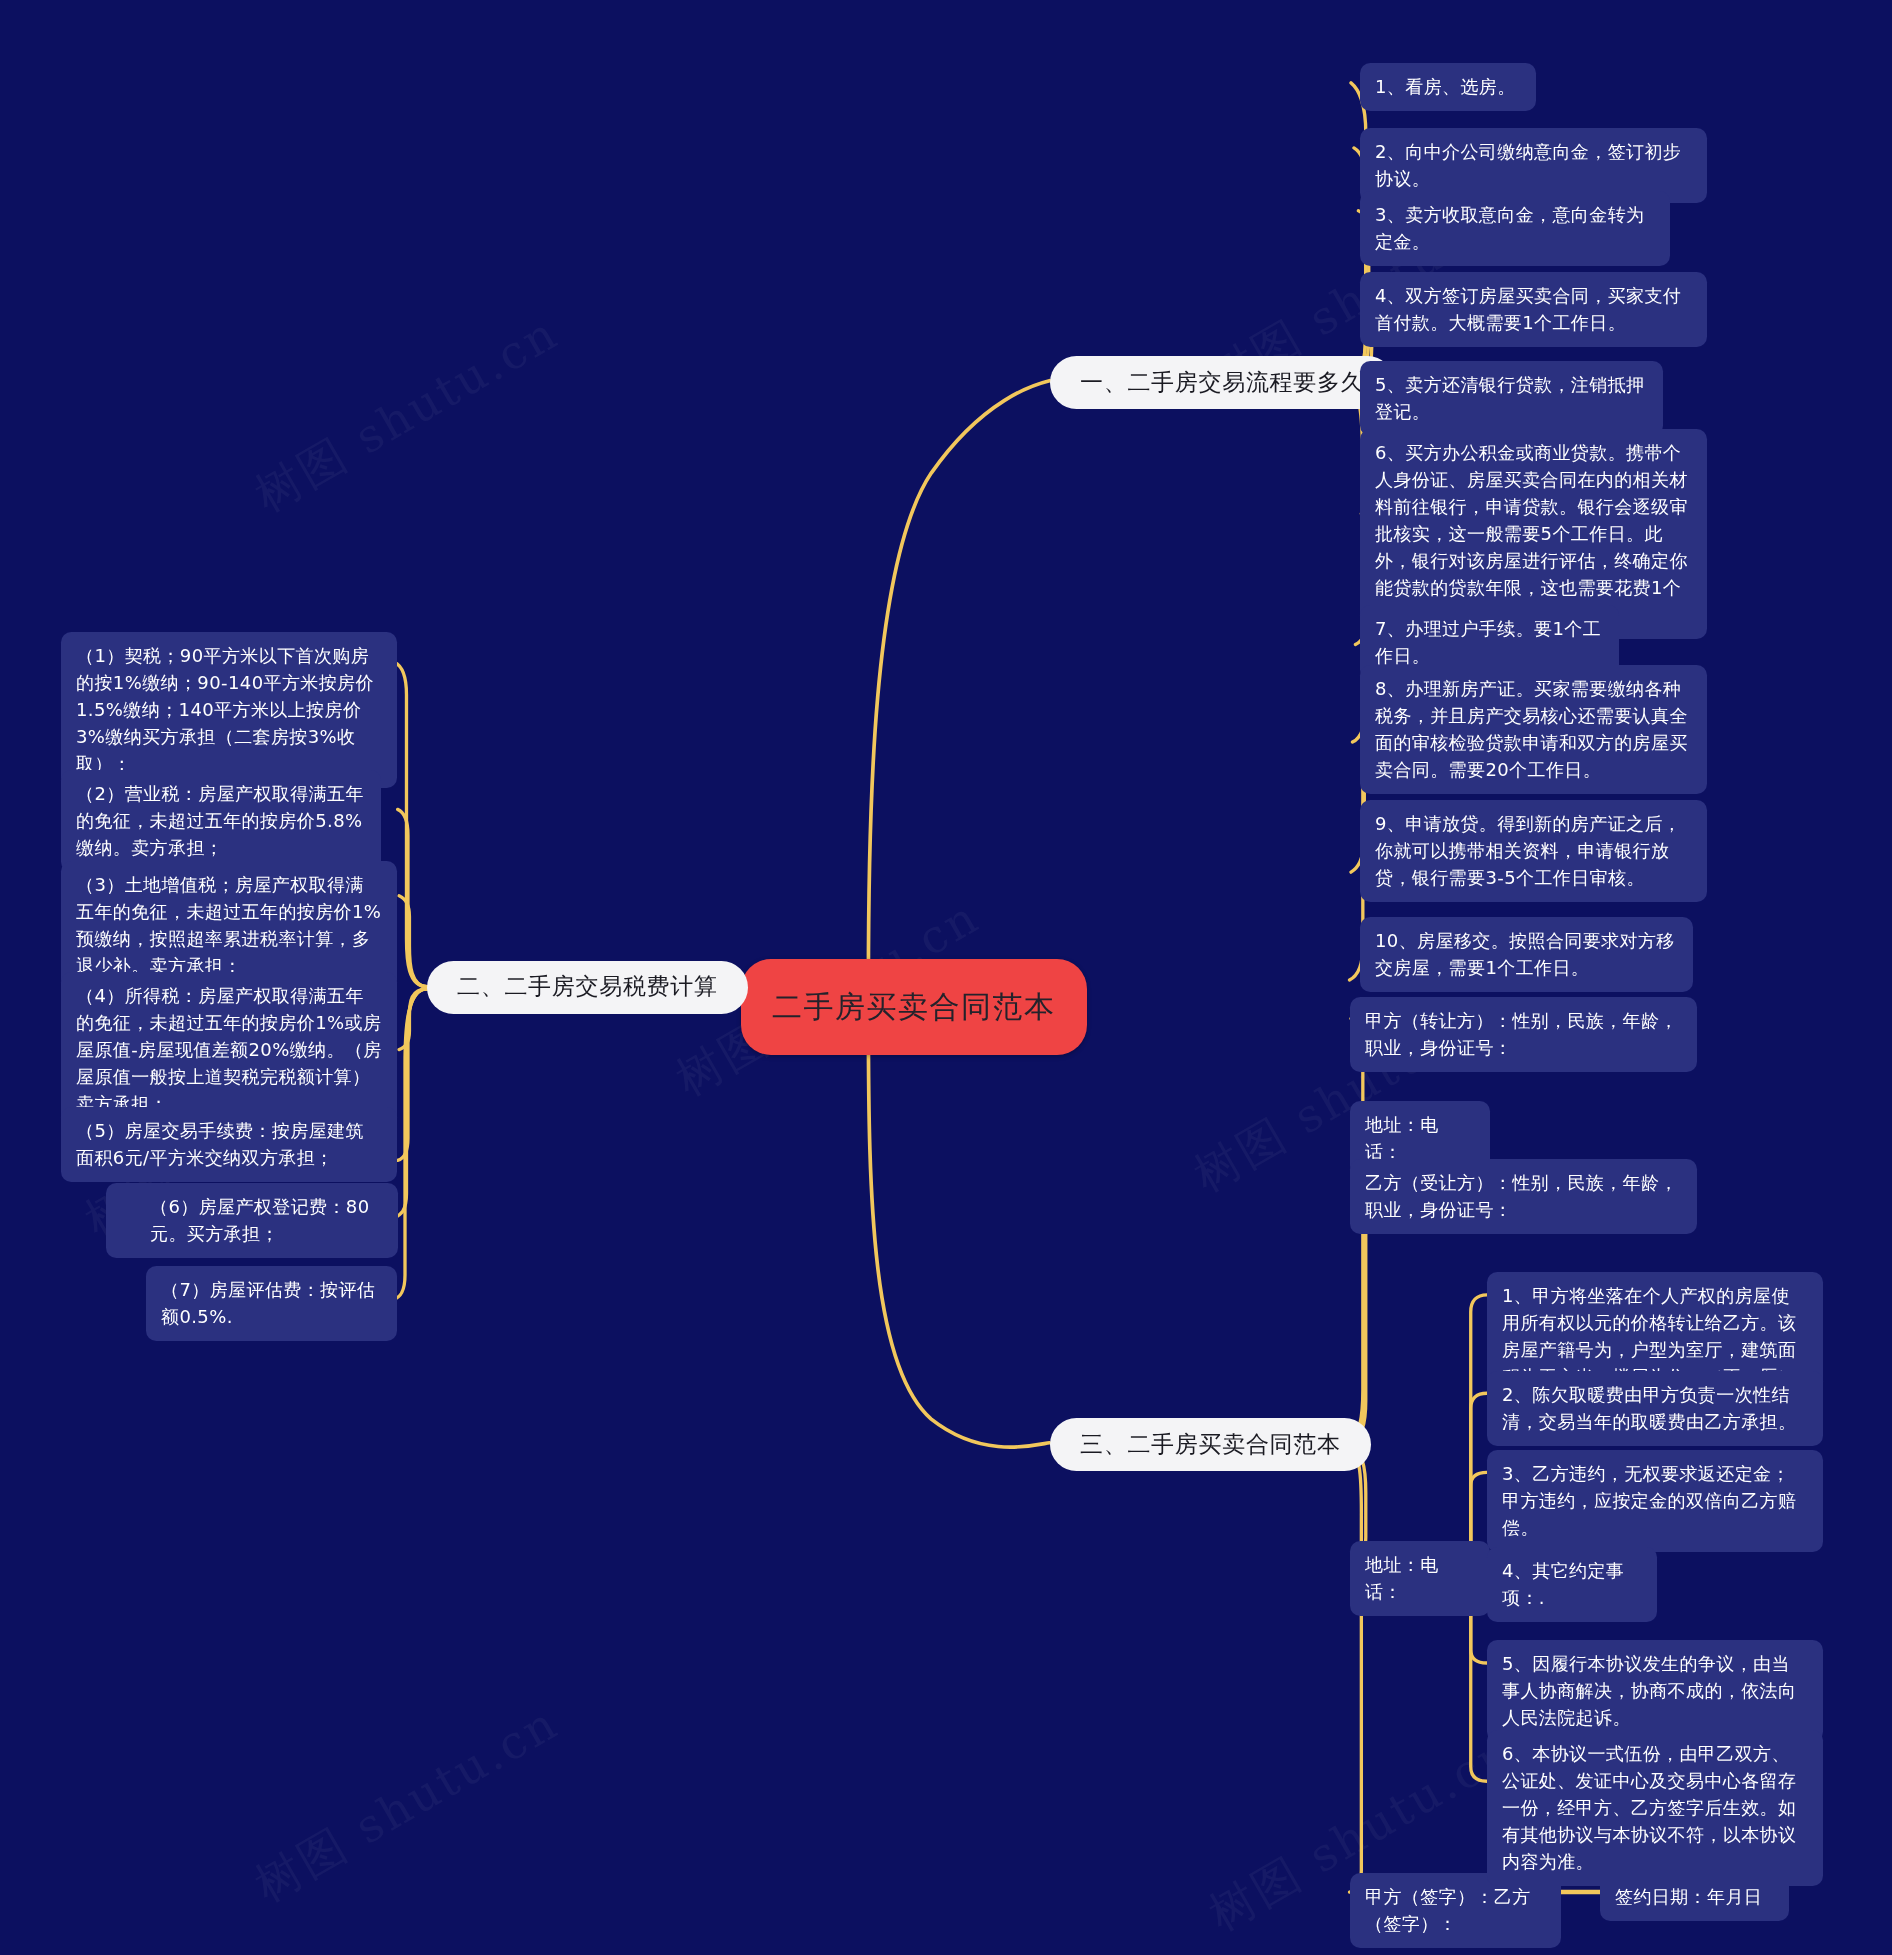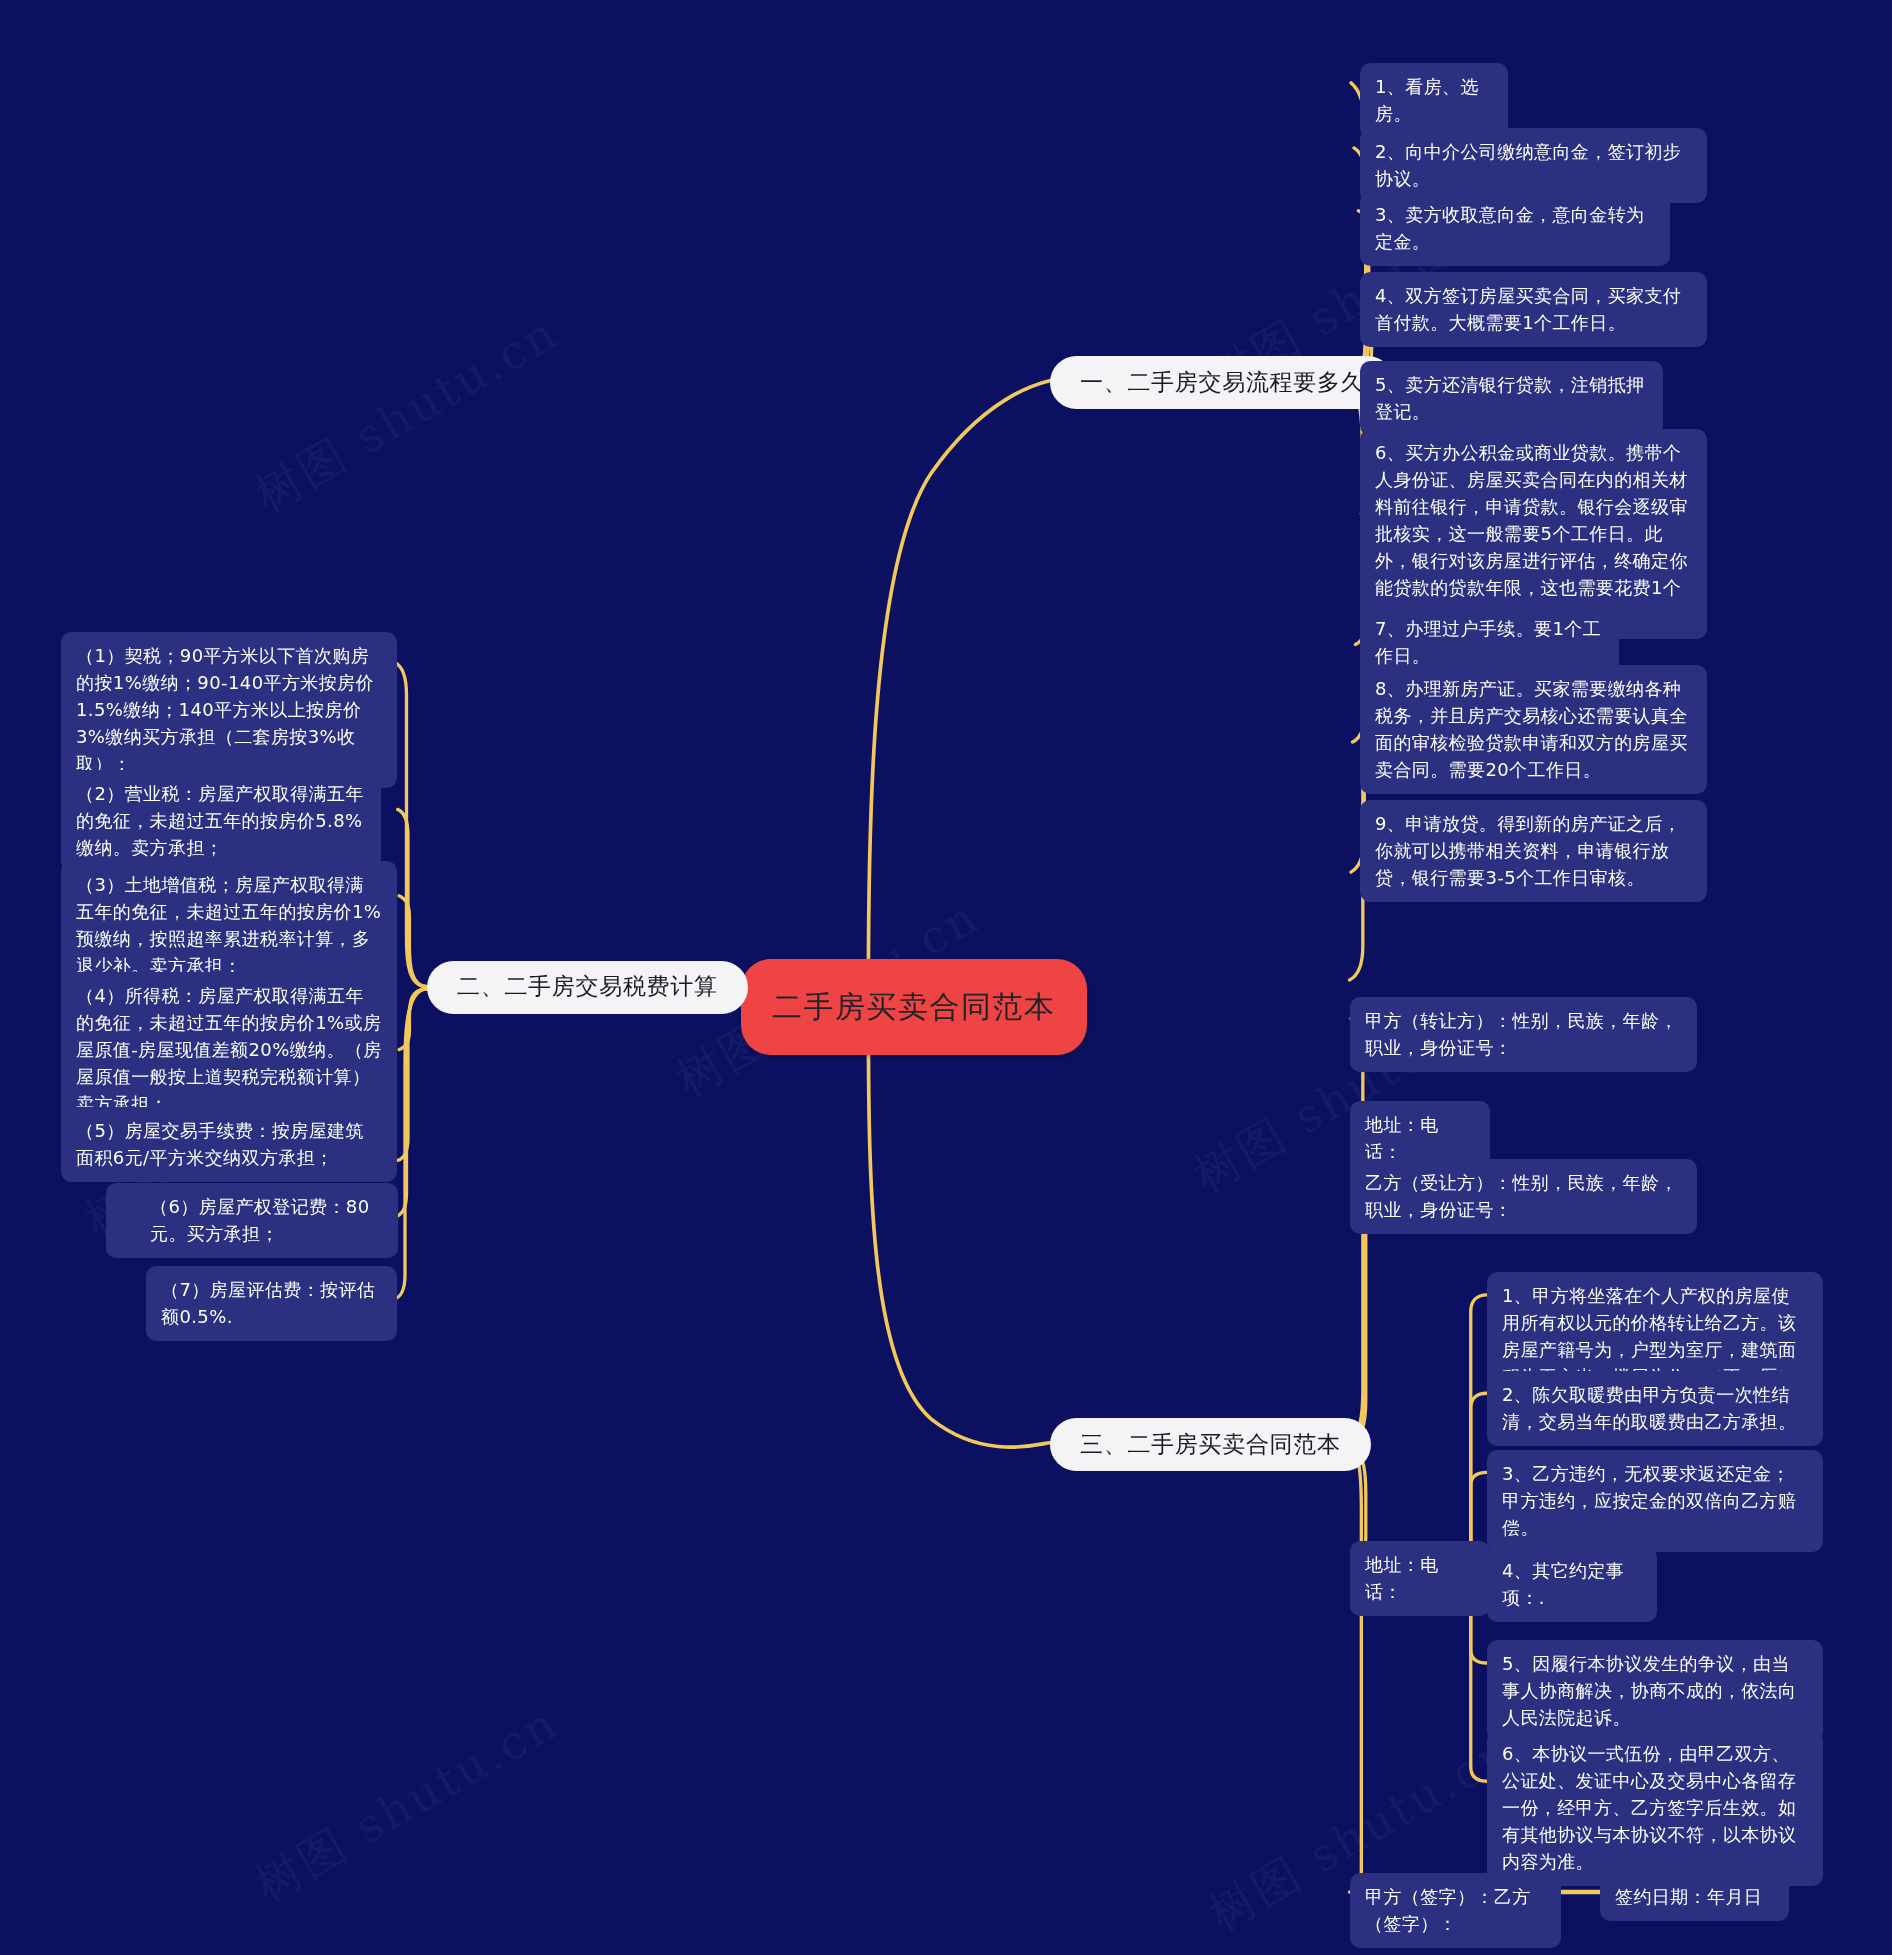--- a/index.html
+++ b/index.html
@@ -141,38 +141,39 @@
 
     <g fill="none" stroke="#f2c75c" stroke-width="6" stroke-linecap="round">
       <path d="M2112,2560 L2165,2560"></path>
     </g>
   </svg>
 
   <div class="node root" style="left:741px;top:959px;">二手房买卖合同范本</div>
 
   <div class="node branch" style="left:1050px;top:356px;">一、二手房交易流程要多久</div>
 
-  <div class="node leaf" style="left:1360px;top:63px;width:148px;">1、看房、选房。</div>
+  <div class="node leaf" style="left:1360px;top:63px;width:176px;">1、看房、选房。</div>
 
   <div class="node leaf" style="left:1360px;top:128px;width:347px;">2、向中介公司缴纳意向金，签订初步协议。</div>
 
   <div class="node leaf" style="left:1360px;top:191px;width:310px;">3、卖方收取意向金，意向金转为定金。</div>
 
   <div class="node leaf" style="left:1360px;top:272px;width:347px;">4、双方签订房屋买卖合同，买家支付首付款。大概需要1个工作日。</div>
 
   <div class="node leaf" style="left:1360px;top:361px;width:303px;">5、卖方还清银行贷款，注销抵押登记。</div>
 
   <div class="node leaf" style="left:1360px;top:429px;width:347px;">6、买方办公积金或商业贷款。携带个人身份证、房屋买卖合同在内的相关材料前往银行，申请贷款。银行会逐级审批核实，这一般需要5个工作日。此外，银行对该房屋进行评估，终确定你能贷款的贷款年限，这也需要花费1个工作日。</div>
 
   <div class="node leaf" style="left:1360px;top:605px;width:259px;">7、办理过户手续。要1个工作日。</div>
 
   <div class="node leaf" style="left:1360px;top:665px;width:347px;">8、办理新房产证。买家需要缴纳各种税务，并且房产交易核心还需要认真全面的审核检验贷款申请和双方的房屋买卖合同。需要20个工作日。</div>
 
   <div class="node leaf" style="left:1360px;top:800px;width:347px;">9、申请放贷。得到新的房产证之后，你就可以携带相关资料，申请银行放贷，银行需要3-5个工作日审核。</div>
 
+  <div class="node leaf" style="left:1360px;top:917px;width:333px;">10、房屋移交。按照合同要求对方移交房屋，需要1个工作日。</div>
 
   <div class="node branch" style="left:427px;top:961px;font-family:Liberation Serif, serif;">二、二手房交易税费计算</div>
 
   <div class="node leaf" style="left:61px;top:632px;width:336px;">（1）契税；90平方米以下首次购房的按1%缴纳；90-140平方米按房价1.5%缴纳；140平方米以上按房价3%缴纳买方承担（二套房按3%收取）；</div>
 
   <div class="node leaf" style="left:61px;top:770px;width:320px;">（2）营业税：房屋产权取得满五年的免征，未超过五年的按房价5.8%缴纳。卖方承担；</div>
 
   <div class="node leaf" style="left:61px;top:861px;width:336px;">（3）土地增值税；房屋产权取得满五年的免征，未超过五年的按房价1%预缴纳，按照超率累进税率计算，多退少补。卖方承担；</div>
 
   <div class="node leaf" style="left:61px;top:972px;width:336px;">（4）所得税：房屋产权取得满五年的免征，未超过五年的按房价1%或房屋原值-房屋现值差额20%缴纳。（房屋原值一般按上道契税完税额计算）卖方承担；</div>

